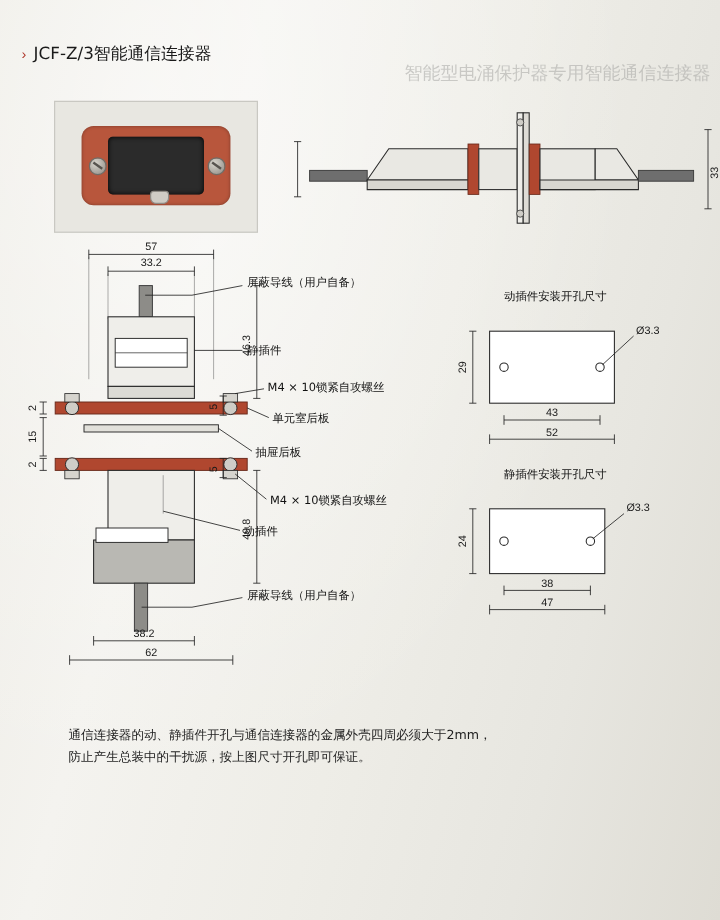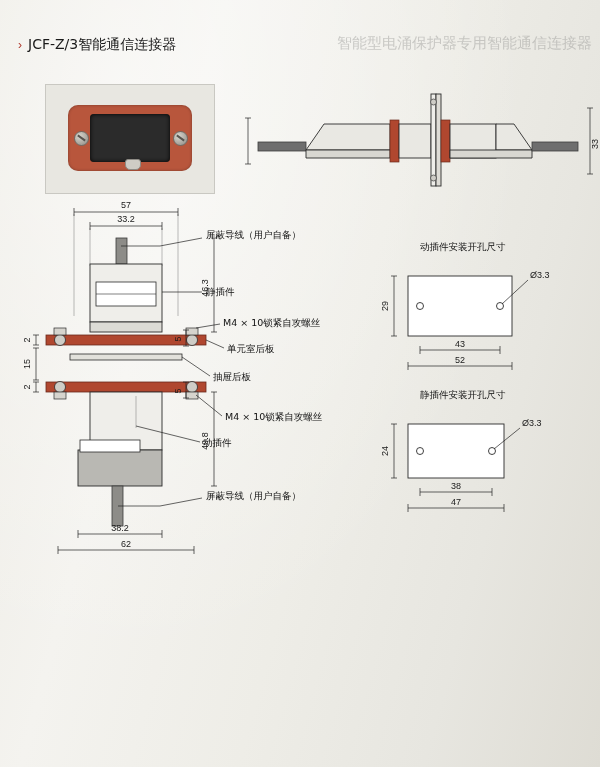--- a/index.html
+++ b/index.html
@@ -23,21 +23,21 @@
       linear-gradient(105deg, #eceae3 0%, #f4f3ef 28%, #eeede7 55%, #e7e6e0 78%, #dedcd4 100%);
   }
   .page-bg:after{
     content:"";
     position:absolute; left:0; top:0; right:0; bottom:0;
     background: radial-gradient(ellipse at 20% 12%, rgba(255,255,255,.55), rgba(255,255,255,0) 60%);
   }
   .ghost-title {
     position: absolute;
     right: 8px;
-    top: 34px;
+    top: 52px;
     font-size: 15px;
     color: rgba(150,150,148,0.45);
     letter-spacing: 0px;
     white-space: nowrap;
     font-family: "DejaVu Sans", sans-serif;
   }
   .title-row {
     position: absolute;
     left: 18px;
     top: 36px;
@@ -339,13 +339,15 @@
   <line x1="60" y1="102" x2="60" y2="110" stroke="#222" stroke-width="0.7"></line>
   <line x1="132" y1="102" x2="132" y2="110" stroke="#222" stroke-width="0.7"></line>
   <text class="dim-text" x="96" y="103" text-anchor="middle">38</text>
   <line x1="48" y1="122" x2="144" y2="122" stroke="#222" stroke-width="0.7"></line>
   <line x1="48" y1="118" x2="48" y2="126" stroke="#222" stroke-width="0.7"></line>
   <line x1="144" y1="118" x2="144" y2="126" stroke="#222" stroke-width="0.7"></line>
   <text class="dim-text" x="96" y="119" text-anchor="middle">47</text>
 </svg>
 
 <div class="note">
+  <span class="hdr">通信连接器的动、静插件开孔与通信连接器的金属外壳四周必须大于2mm，</span>
+  <span class="hdr">防止产生总装中的干扰源，按上图尺寸开孔即可保证。</span>
 </div>
 
 </body></html>

